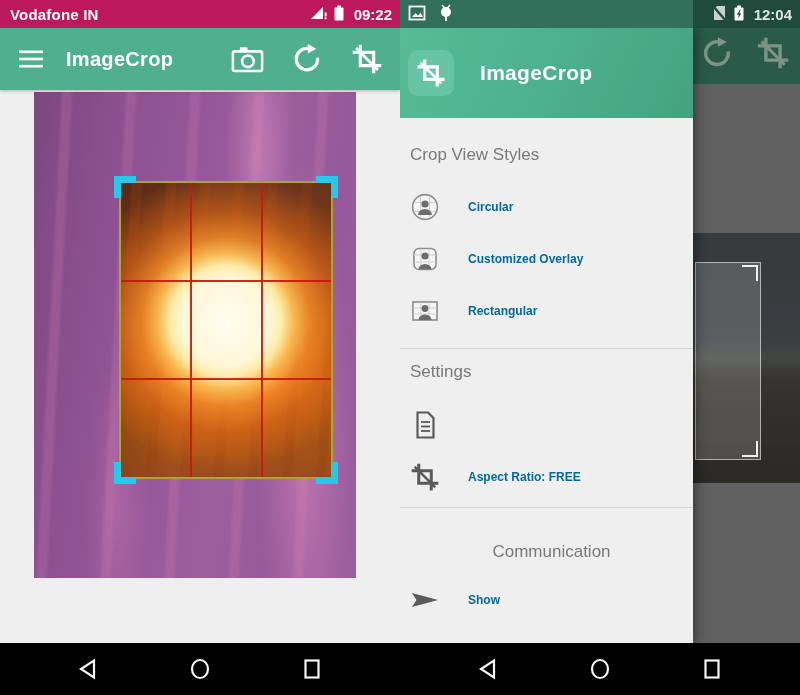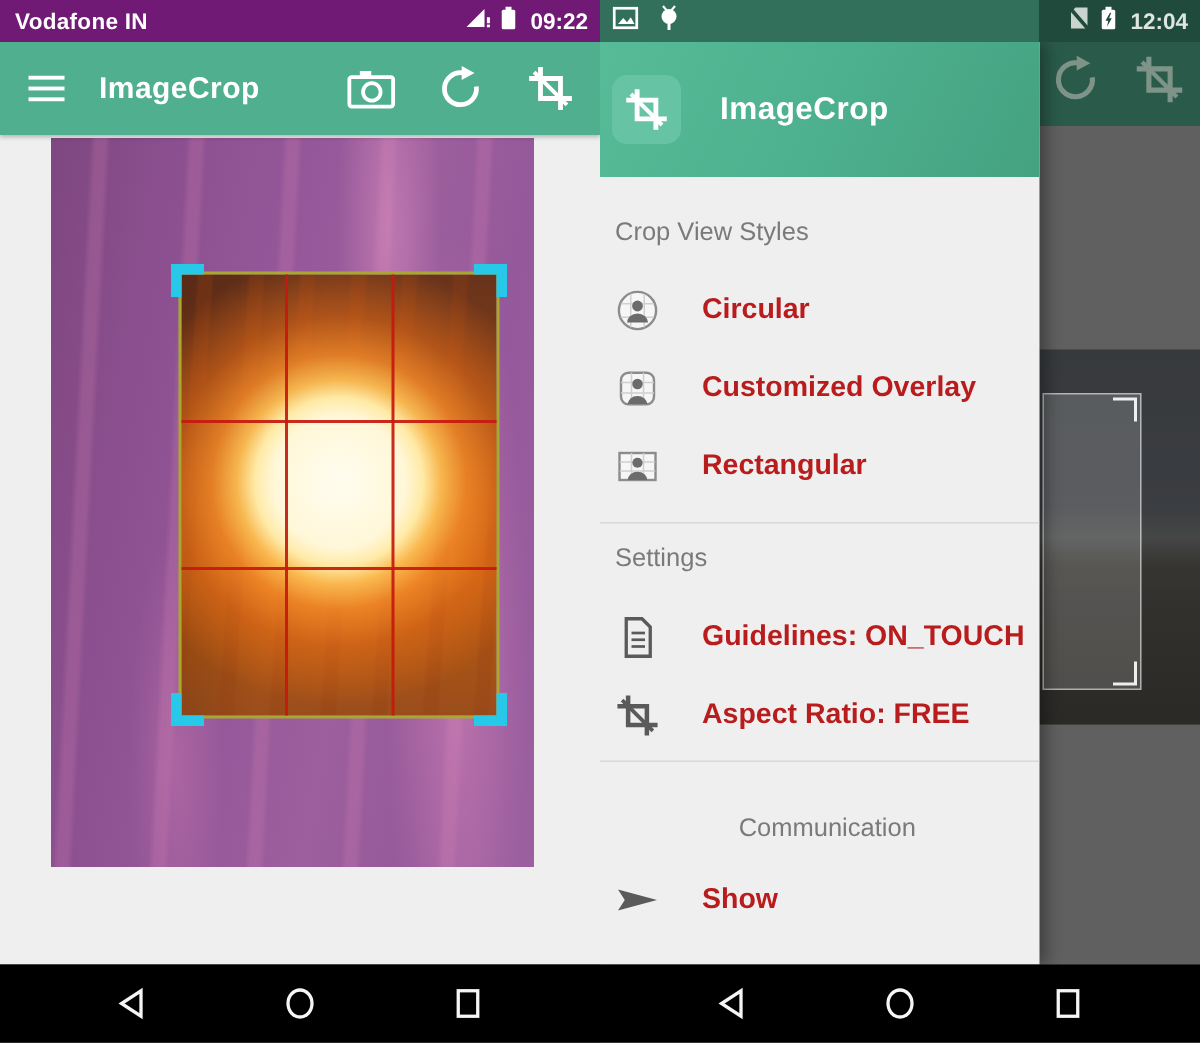--- a/index.html
+++ b/index.html
@@ -2,21 +2,21 @@
 <html><head>
 <meta charset="utf-8">
 <style>
   html,body{margin:0;padding:0;background:#222;}
   *{box-sizing:border-box;}
   .root{width:800px;height:695px;display:flex;font-family:"Liberation Sans",sans-serif;overflow:hidden;position:relative;}
   .screen{width:400px;height:695px;position:relative;overflow:hidden;}
 
   
   .status-bar{position:absolute;top:0;left:0;width:100%;height:28px;display:flex;align-items:center;color:#fff;font-size:15px;font-weight:bold;z-index:30;}
-  .status-left{background:#701a75;}
+  .status-left{background:#be185d;}
   .status-right{background:linear-gradient(to right,#33705B 0,#33705B 293px,#1F4A3C 293px);}
   .carrier{margin-left:10px;letter-spacing:.2px;}
   .st-spacer{flex:1;}
   .st-icon{display:inline-block;margin-right:4px;}
   .st-time{margin-right:8px;margin-left:4px;}
   .dimmed-txt{color:#DDE6E0;}
 
   
   .app-bar{position:absolute;top:28px;left:0;width:100%;height:62px;background:#4FAF8E;display:flex;align-items:center;z-index:20;box-shadow:0 1px 3px rgba(0,0,0,.25);}
   .bar-btn{background:none;border:none;padding:0;margin:0;display:flex;align-items:center;justify-content:center;cursor:pointer;}
@@ -72,21 +72,21 @@
   
   .drawer{position:absolute;top:28px;left:0;width:293px;height:615px;background:#EFEFEF;z-index:10;box-shadow:4px 0 10px rgba(0,0,0,.35);overflow:hidden;}
   .drawer-header{height:90px;background:linear-gradient(115deg,#58BB98 0%,#4CAF8D 55%,#45A281 100%);display:flex;align-items:center;}
   .drawer-logo{width:46px;height:46px;margin-left:8px;border-radius:10px;background:#66C4A4;display:flex;align-items:center;justify-content:center;}
   .drawer-title{color:#fff;font-size:21px;font-weight:bold;margin-left:26px;letter-spacing:.3px;}
   .sec-label{font-size:17px;color:#7A7A7A;padding-left:10px;line-height:16px;height:16px;}
   .lb1{margin-top:29px;} .lb2{margin-top:15px;} .lb3{margin-top:36px;text-align:center;}
   .rows1{margin-top:18px;} .rows2{margin-top:19px;} .rows3{margin-top:14px;}
   .drow{height:52px;display:flex;align-items:center;padding-left:10px;cursor:pointer;}
   .drow-icon{width:30px;height:30px;flex:0 0 30px;display:flex;align-items:center;justify-content:center;}
-  .drow-label{margin-left:28px;font-size:19px;font-weight:600;color:#b91c1c;}
+  .drow-label{margin-left:28px;font-size:12px;font-weight:600;color:#0369a1;}
   .divider{height:1px;background:#D8D8D8;}
   .dv1{margin-top:11px;} .dv2{margin-top:4px;}
 </style>
 </head>
 <body>
 
 <div class="root">
 
   <section class="screen left">
 
@@ -329,21 +329,20 @@
       <div class="rows2">
         <div class="drow">
           <span class="drow-icon">
             <svg width="26" height="30" viewBox="0 0 26 30">
                 <path d="M5.5 2.5 H16 L21.5 8 V27.5 H5.5 Z" fill="none" stroke="#5A5A5A" stroke-width="2.2"></path>
                 <line x1="9" y1="12" x2="18" y2="12" stroke="#5A5A5A" stroke-width="1.8"></line>
                 <line x1="9" y1="16.5" x2="18" y2="16.5" stroke="#5A5A5A" stroke-width="1.8"></line>
                 <line x1="9" y1="21" x2="18" y2="21" stroke="#5A5A5A" stroke-width="1.8"></line>
               </svg>
           </span>
-          <span class="drow-label">Guidelines: ON_TOUCH</span>
         </div>
         <div class="drow">
           <span class="drow-icon">
             <svg width="30" height="30" viewBox="0 0 24 24" stroke="#5A5A5A" stroke-width="2.4" stroke-linecap="square" fill="none">
                 <path d="M7 2.5 V17 H21.5"></path>
                 <path d="M2.5 7 H17 V21.5"></path>
                 <line x1="4.5" y1="4.5" x2="19.5" y2="19.5" stroke-width="2"></line>
               </svg>
           </span>
           <span class="drow-label">Aspect Ratio: FREE</span>

